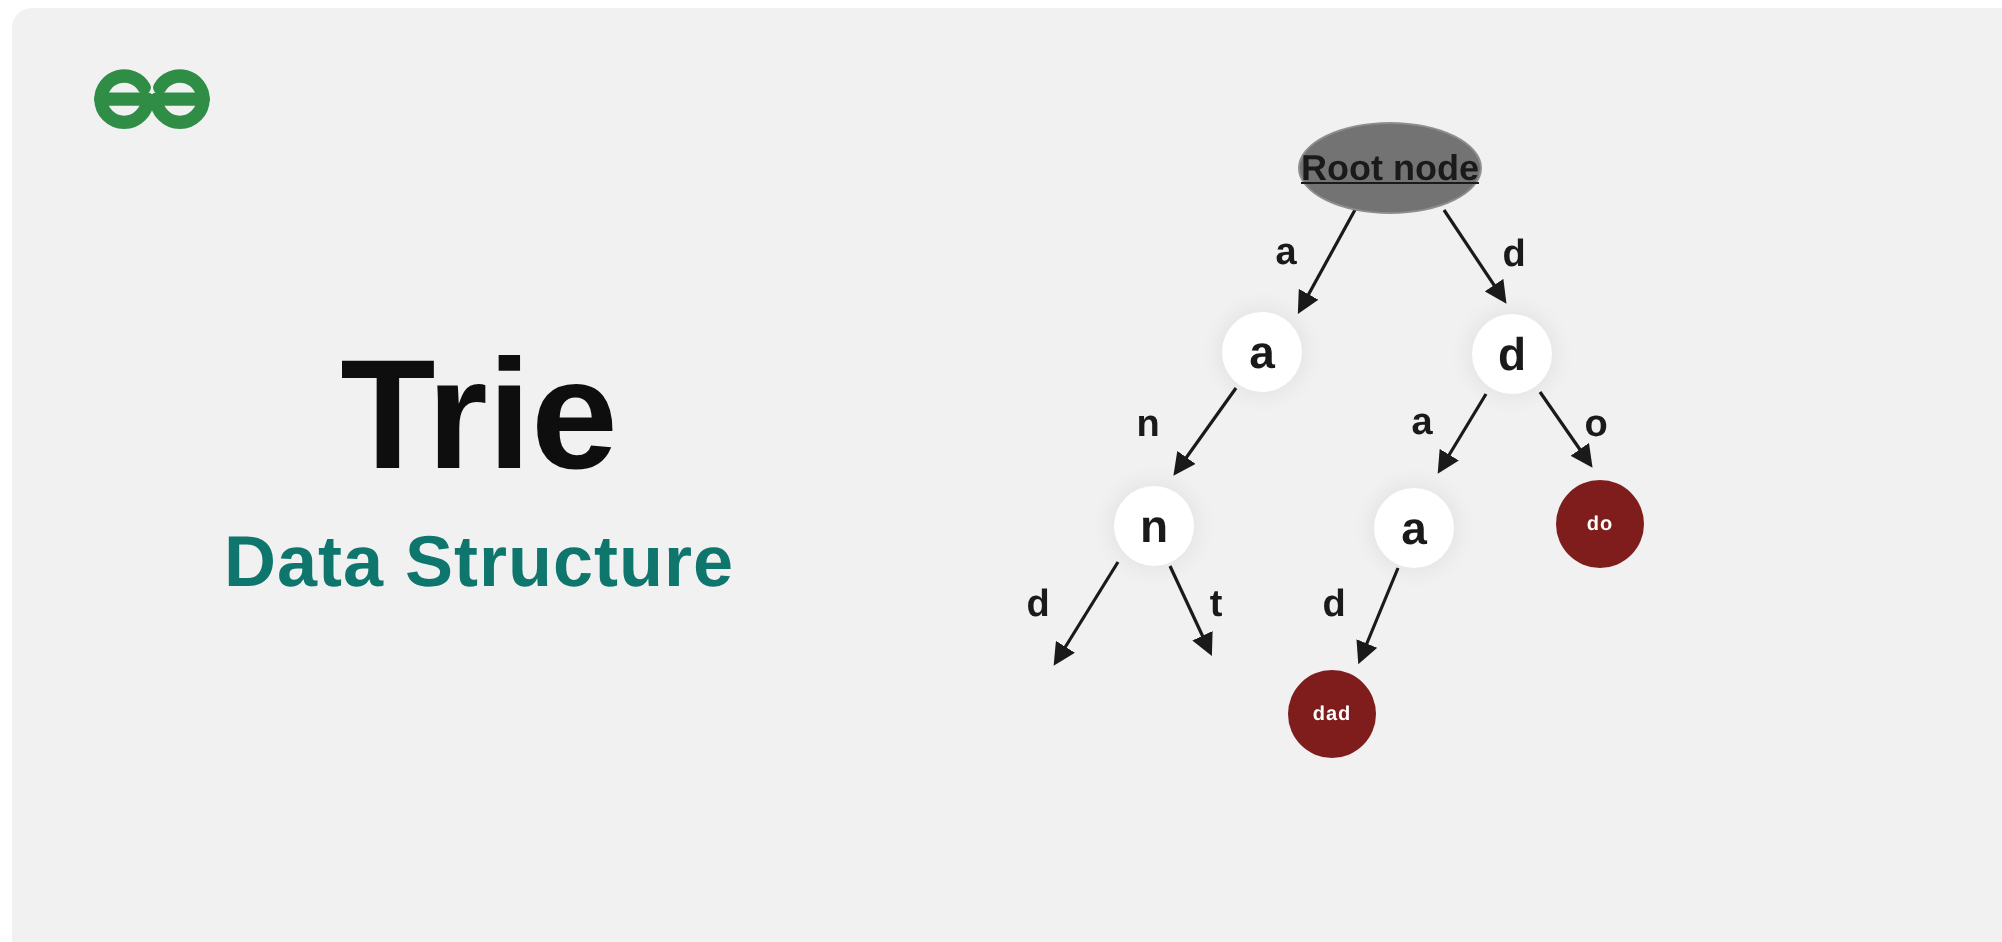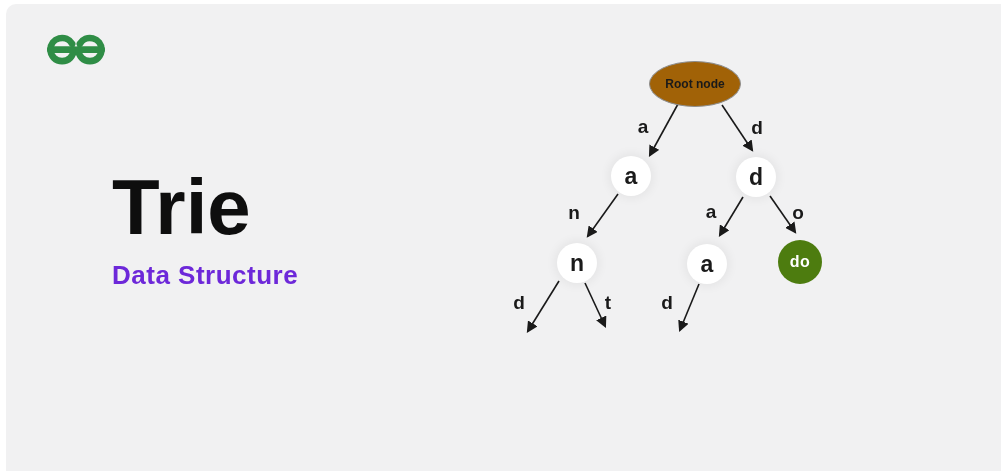--- a/index.html
+++ b/index.html
@@ -22,71 +22,71 @@
   }
   
   .logo {
     position: absolute;
     left: 47px; top: 31px;
     width: 58px; height: 36px;
   }
   
   .title-block {
     position: absolute;
-    left: 112px; top: 168px;
+    left: 112px; top: 168px; text-align: center;
   }
   .heading {
     font-size: 78px;
     font-weight: bold;
     color: #0e0e0e;
     line-height: 1.0;
     letter-spacing: 0px;
   }
   .subheading {
     margin-top: 14px;
-    font-size: 26px;
+    font-size: 36px;
     font-weight: bold;
-    color: #6d28d9;
+    color: #0f766e;
     letter-spacing: 0.5px;
   }
   
   .edges-svg {
     position: absolute;
     left: 0; top: 0;
     width: 1001px; height: 471px;
     pointer-events: none;
   }
   .root-oval {
     position: absolute;
     left: 649px; top: 61px;
     width: 92px; height: 46px;
-    background: #a16207;
+    background: #737373;
     border: 1.5px solid #8e8e8e;
     border-radius: 50%;
     display: flex; align-items: center; justify-content: center;
-    font-size: 12px; font-weight: bold; color: #1a1a1a;
+    font-size: 18px; font-weight: bold; color: #1a1a1a; text-decoration: underline;
   }
   .node {
     position: absolute;
     border-radius: 50%;
     display: flex; align-items: center; justify-content: center;
     font-weight: bold;
   }
   .node-white {
     width: 40px; height: 40px;
     background: #ffffff;
     box-shadow: 0 0 10px 3px rgba(0,0,0,0.05);
     color: #1a1a1a;
     font-size: 23px;
   }
   .node-gray {
     width: 44px; height: 44px;
-    background: #4d7c0f;
+    background: #7f1d1d;
     color: #ffffff;
-    font-size: 16px;
+    font-size: 10px;
     letter-spacing: 0.5px;
   }
   .edge-label {
     position: absolute;
     transform: translate(-50%, -50%);
     font-size: 19px;
     font-weight: bold;
     color: #1a1a1a;
   }
 </style>
@@ -131,20 +131,21 @@
   </svg>
 
   <div class="root-oval">Root node</div>
 
   <div class="node node-white" style="left:611px; top:156px;">a</div>
   <div class="node node-white" style="left:736px; top:157px;">d</div>
   <div class="node node-white" style="left:557px; top:243px;">n</div>
   <div class="node node-white" style="left:687px; top:244px;">a</div>
 
   <div class="node node-gray" style="left:778px; top:240px;">do</div>
+  <div class="node node-gray" style="left:644px; top:335px;">dad</div>
 
   <div class="edge-label" style="left:643px; top:127px;">a</div>
   <div class="edge-label" style="left:757px; top:128px;">d</div>
   <div class="edge-label" style="left:574px; top:213px;">n</div>
   <div class="edge-label" style="left:519px; top:303px;">d</div>
   <div class="edge-label" style="left:608px; top:303px;">t</div>
   <div class="edge-label" style="left:711px; top:212px;">a</div>
   <div class="edge-label" style="left:798px; top:213px;">o</div>
   <div class="edge-label" style="left:667px; top:303px;">d</div>
 </div>

